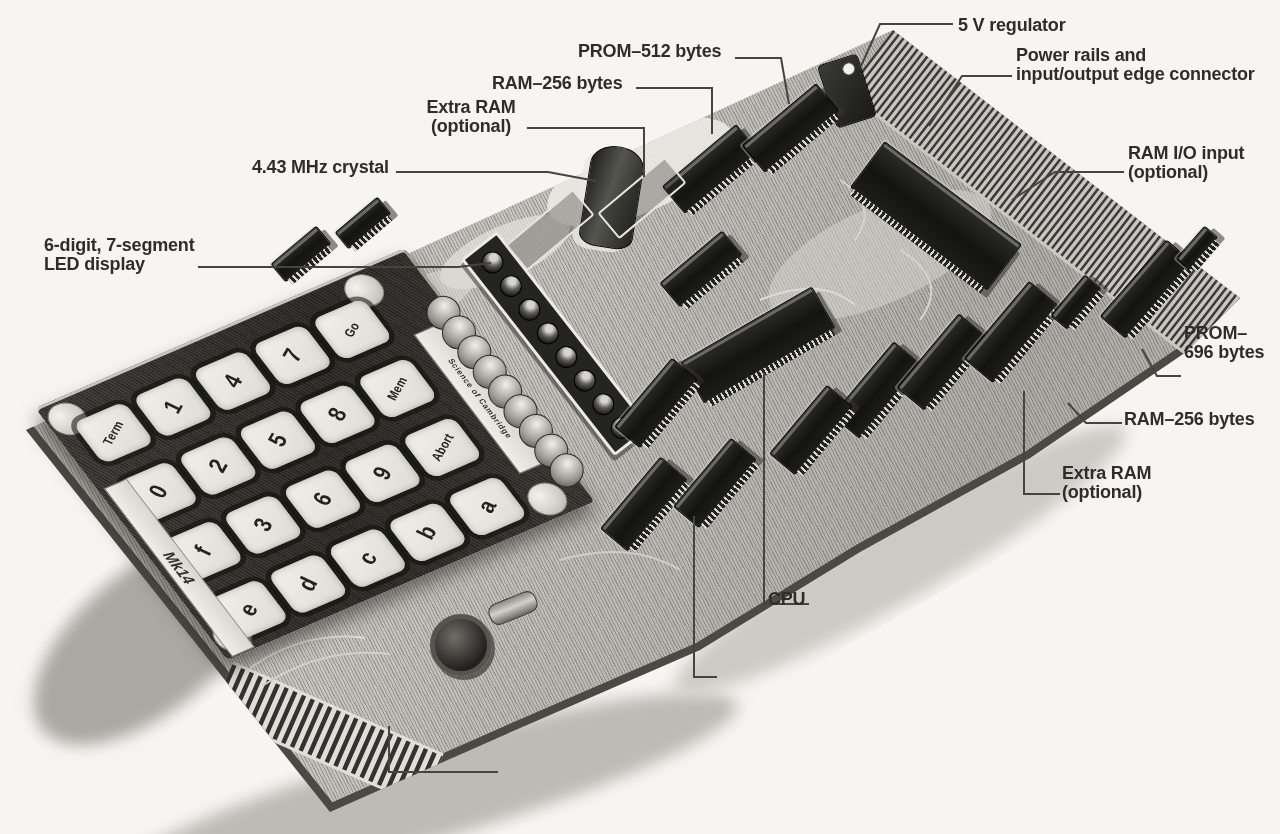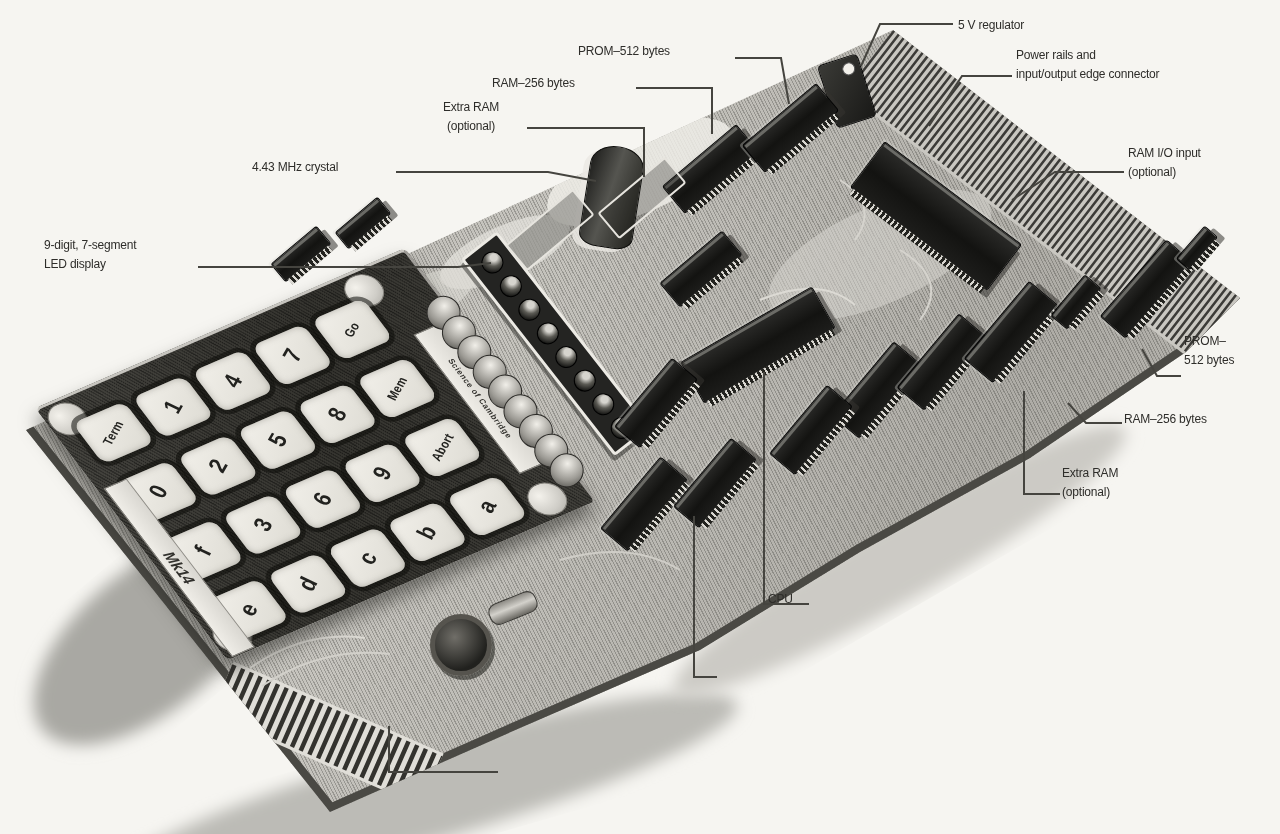--- a/index.html
+++ b/index.html
@@ -66,21 +66,21 @@
     background:linear-gradient(135deg,#3a3a36,#191917);border-radius:5px;border:1px solid #060606;}
   .regulator .hole{position:absolute;right:5px;top:5px;width:11px;height:11px;border-radius:50%;
     background:#f2f0ea;border:1px solid #555;}
   .round-comp{position:absolute;left:430px;top:614px;width:52px;height:52px;border-radius:50%;
     background:radial-gradient(circle at 38% 35%,#706e68,#21211e 70%);
     border:5px solid #56544e;box-shadow:3px 4px 0 rgba(38,38,34,0.6);}
   .cyl-comp{position:absolute;left:488px;top:597px;width:48px;height:20px;transform:rotate(-22deg);
     background:linear-gradient(180deg,#8d8b85,#d3d1cb 45%,#6c6a64);border-radius:9px;border:1px solid #3c3b37;}
 
   
-  .callout{position:absolute;color:#2e2d2a;font-size:12px;line-height:19px;font-weight:400;
+  .callout{position:absolute;color:#2e2d2a;font-size:18px;line-height:19px;font-weight:700;
     letter-spacing:-0.2px;white-space:nowrap;}
   .callout div{white-space:nowrap;}
   .callout.center{text-align:center;}
 </style>
 </head>
 <body>
 
 <div class="stage">
 
   <svg class="layer">
@@ -290,26 +290,26 @@
     <div>RAM–256 bytes</div>
   </div>
   <div class="callout center" style="left:418px;top:98px;width:106px">
     <div>Extra RAM</div>
     <div>(optional)</div>
   </div>
   <div class="callout" style="left:252px;top:158px">
     <div>4.43 MHz crystal</div>
   </div>
   <div class="callout" style="left:44px;top:236px">
-    <div>9-digit, 7-segment</div>
+    <div>6-digit, 7-segment</div>
     <div>LED display</div>
   </div>
-  <div class="callout" style="left:1184px;top:332px">
+  <div class="callout" style="left:1184px;top:324px">
     <div>PROM–</div>
-    <div>512 bytes</div>
+    <div>696 bytes</div>
   </div>
   <div class="callout" style="left:1124px;top:410px">
     <div>RAM–256 bytes</div>
   </div>
   <div class="callout" style="left:1062px;top:464px">
     <div>Extra RAM</div>
     <div>(optional)</div>
   </div>
   <div class="callout" style="left:768px;top:590px">
     <div>CPU</div>

